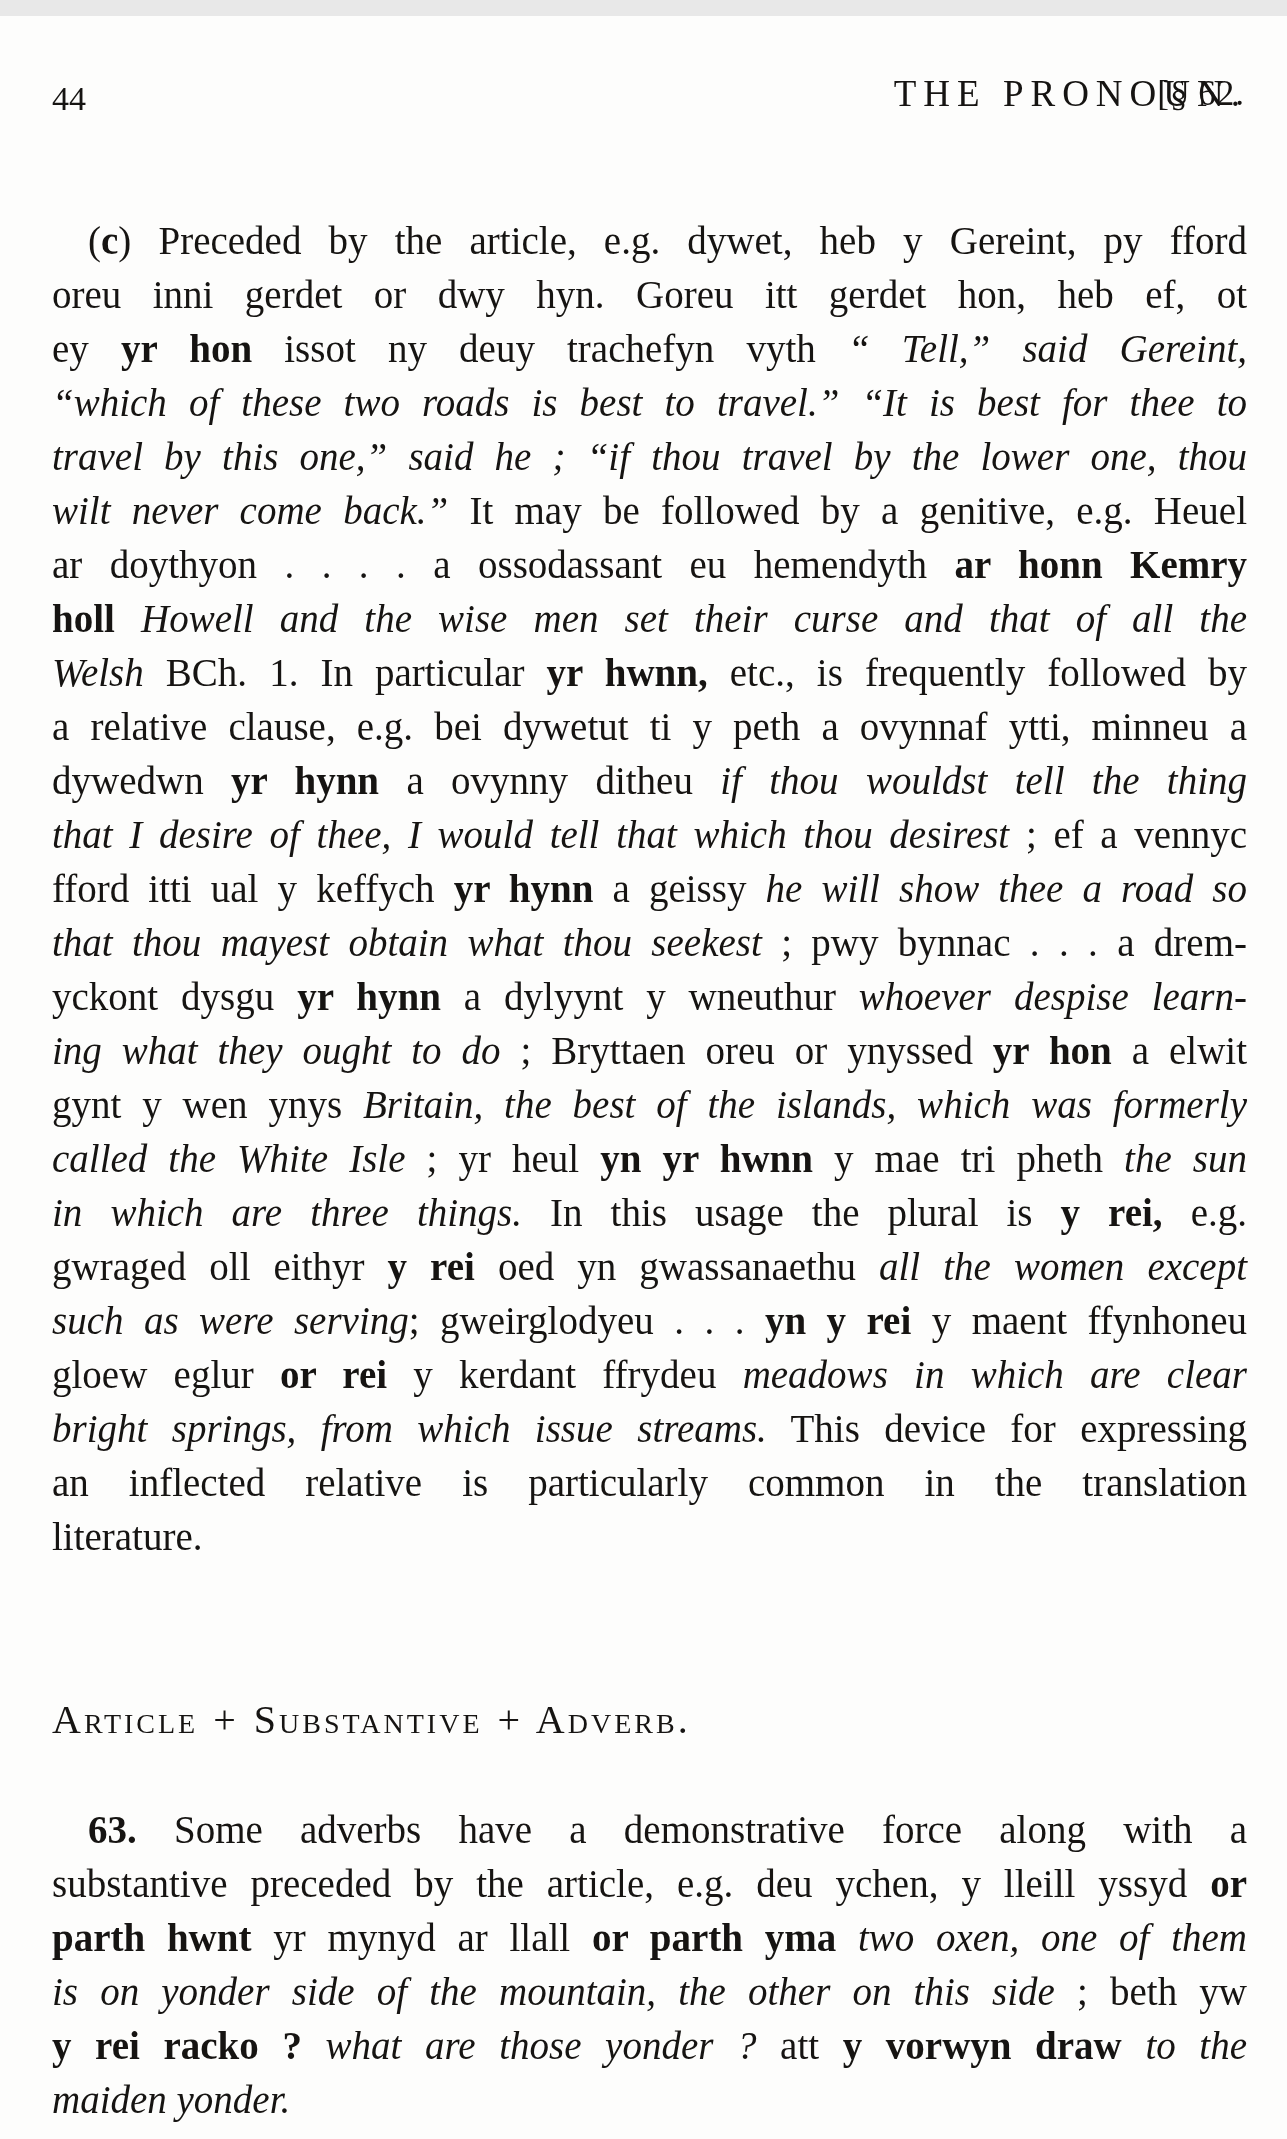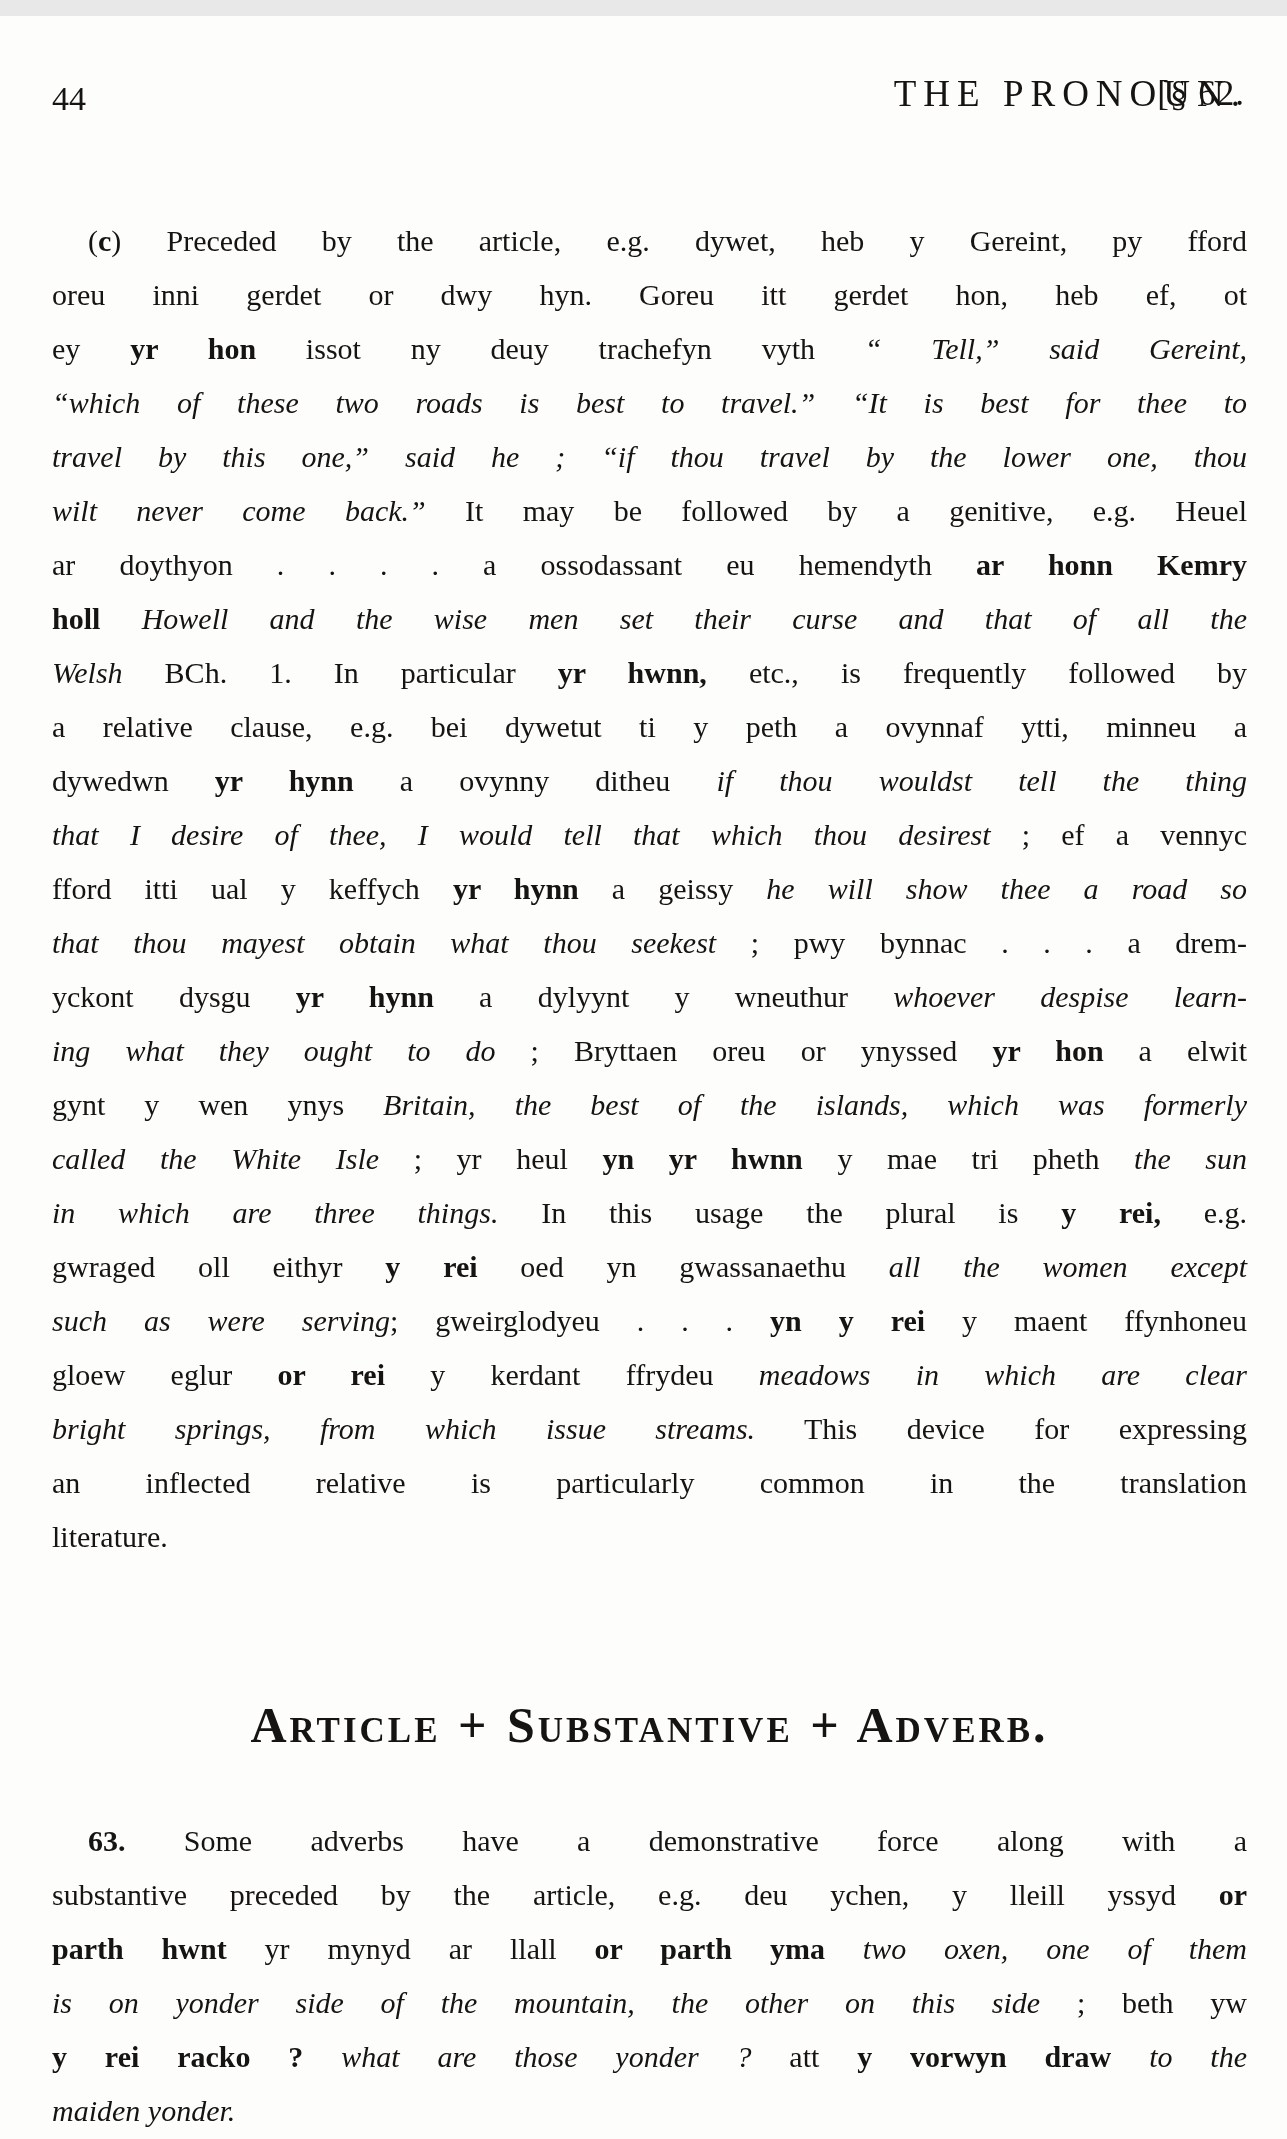--- a/index.html
+++ b/index.html
@@ -42,41 +42,40 @@
   }
   .section-ref {
     position: absolute;
     right: 2px;
     top: 2px;
     font-size: 35px;
     letter-spacing: 1px;
     text-align: center;
   }
   
-  .paragraph { font-size: 30px; }
+  .paragraph { font-size: 39px; }
   .line {
     line-height: 54px;
     height: 54px;
     text-align: justify;
     text-align-last: justify;
     white-space: normal;
   }
   .line.last {
     text-align-last: left;
   }
   .line.indent { text-indent: 36px; }
   .r-n { font-style: normal; font-weight: 400; }
   .r-b { font-weight: 700; }
   .r-i { font-style: italic; }
   
   .section-heading {
     margin: 132px 0 60px 0;
-    text-align: center;
-    font-weight: 700;
-    font-size: 50px;
+    font-weight: 400;
+    font-size: 40px;
     font-variant: small-caps;
     font-variant-caps: small-caps;
     letter-spacing: 3px;
     word-spacing: 2px;
   }
 </style>
 </head>
 <body>
 
 <div class="page">

